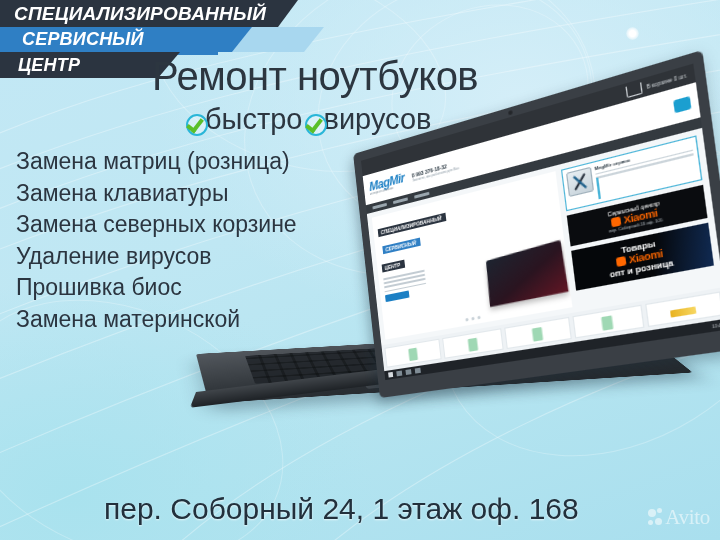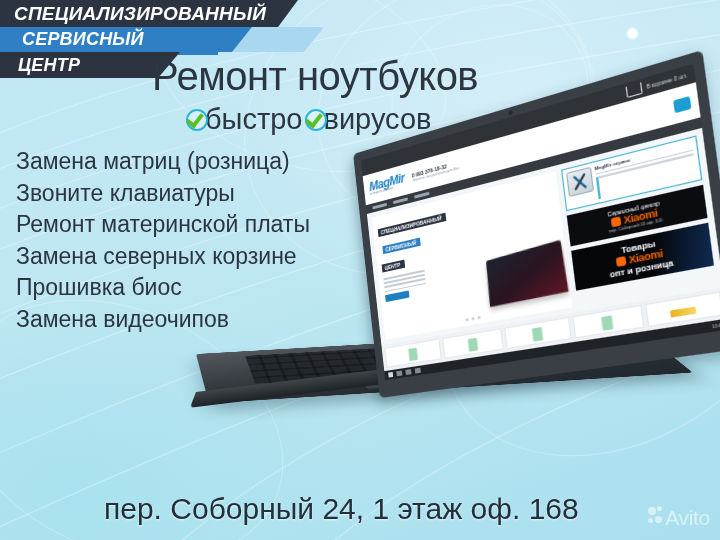--- a/index.html
+++ b/index.html
@@ -115,21 +115,21 @@
     font-weight: normal;
     color: #2c3640;
     letter-spacing: -.5px;
     white-space: nowrap;
   }
   .subline {
     position: absolute;
     left: 186px;
     top: 103px;
     display: flex;
-    align-items: center;
+    align-items: flex-end;
     font-size: 29px;
     color: #2c3640;
     white-space: nowrap;
   }
   .subline .word { margin-right: 2px; }
   .check-icon {
     display: inline-block;
     width: 22px;
     height: 22px;
     position: relative;
@@ -183,22 +183,23 @@
     white-space: nowrap;
     text-shadow: 0 1px 2px rgba(255,255,255,.7);
   }
 
   
   .avito {
     position: absolute;
     right: 10px;
     bottom: 10px;
     display: flex;
-    align-items: flex-start;
+    align-items: center;
     opacity: .55;
+    font-family: Liberation Serif, serif;
   }
   .avito .dots {
     position: relative;
     width: 15px;
     height: 20px;
     margin-right: 2px;
   }
   .avito .dots i {
     position: absolute;
     border-radius: 50%;
@@ -468,25 +469,25 @@
     <span class="word">быстро</span>
     <span class="check-icon">
       <span class="ring"></span>
         <span class="tick"></span>
     </span>
     <span class="word">вирусов</span>
   </div>
 
   <ul class="services">
     <li>Замена матриц (розница)</li>
-    <li>Звоните клавиатуры</li>
-    <li>Ремонт материнской платы</li>
+    <li>Замена клавиатуры</li>
     <li>Замена северных корзине</li>
+    <li>Удаление вирусов</li>
     <li>Прошивка биос</li>
-    <li>Замена видеочипов</li>
+    <li>Замена материнской</li>
   </ul>
 
   <div class="laptop">
 
     <div class="base">
       <div class="keyboard"></div>
       <div class="touchpad"></div>
     </div>
 
     <div class="base-front">

